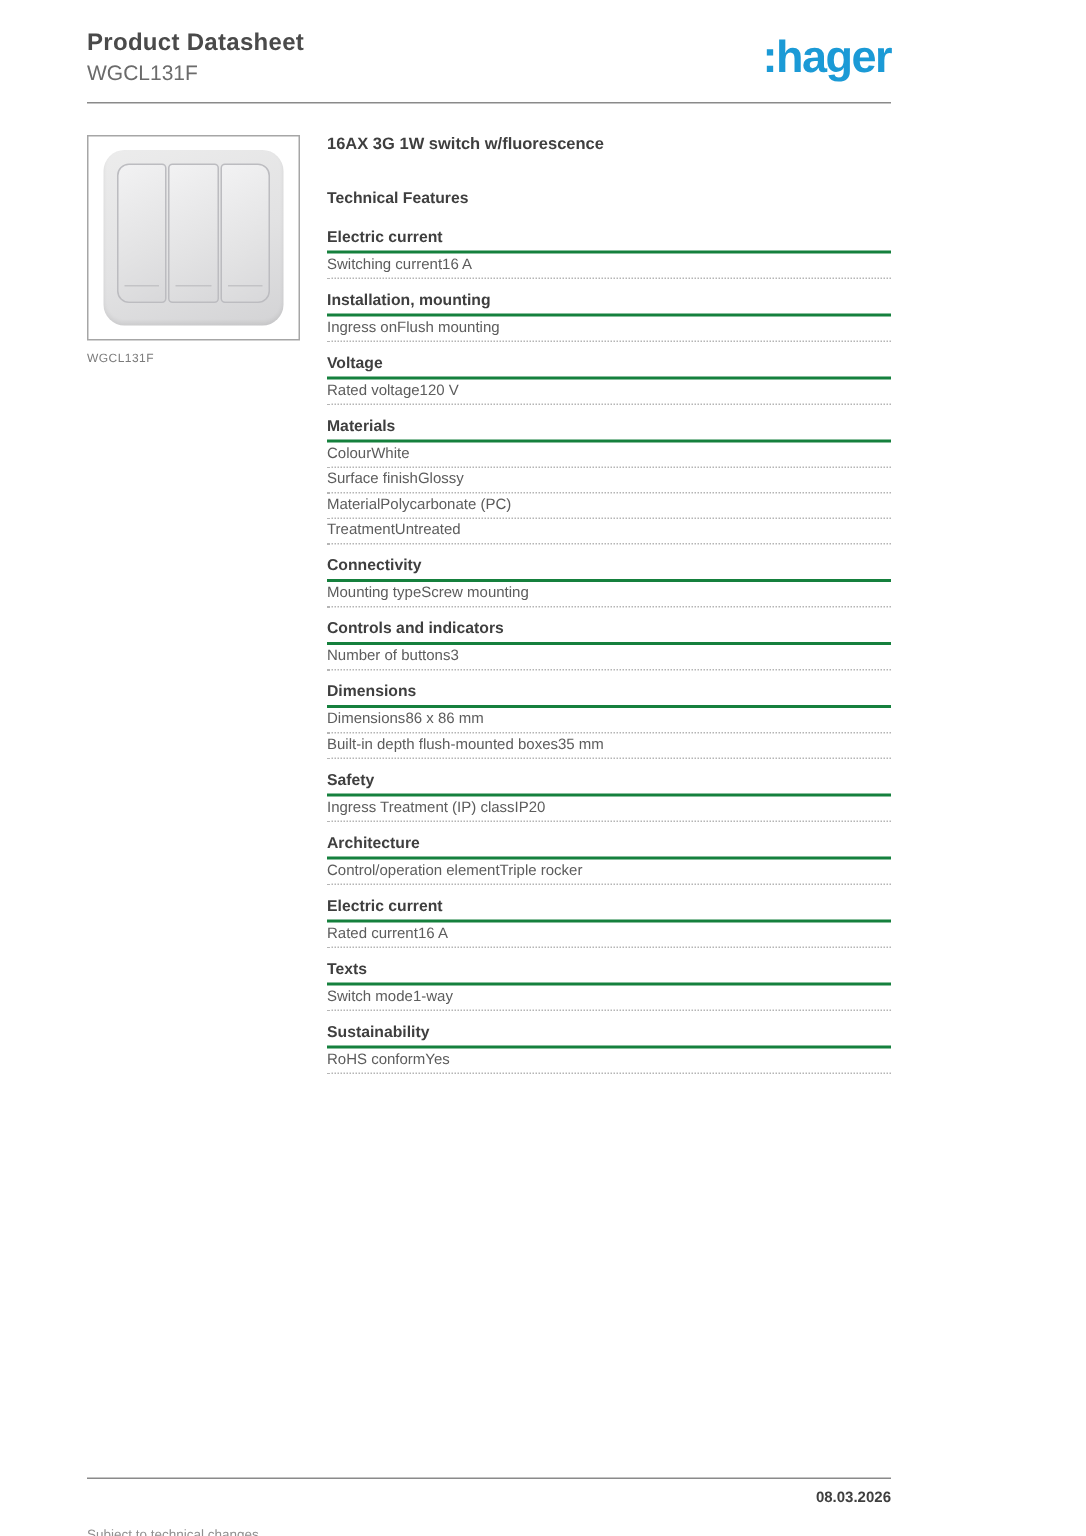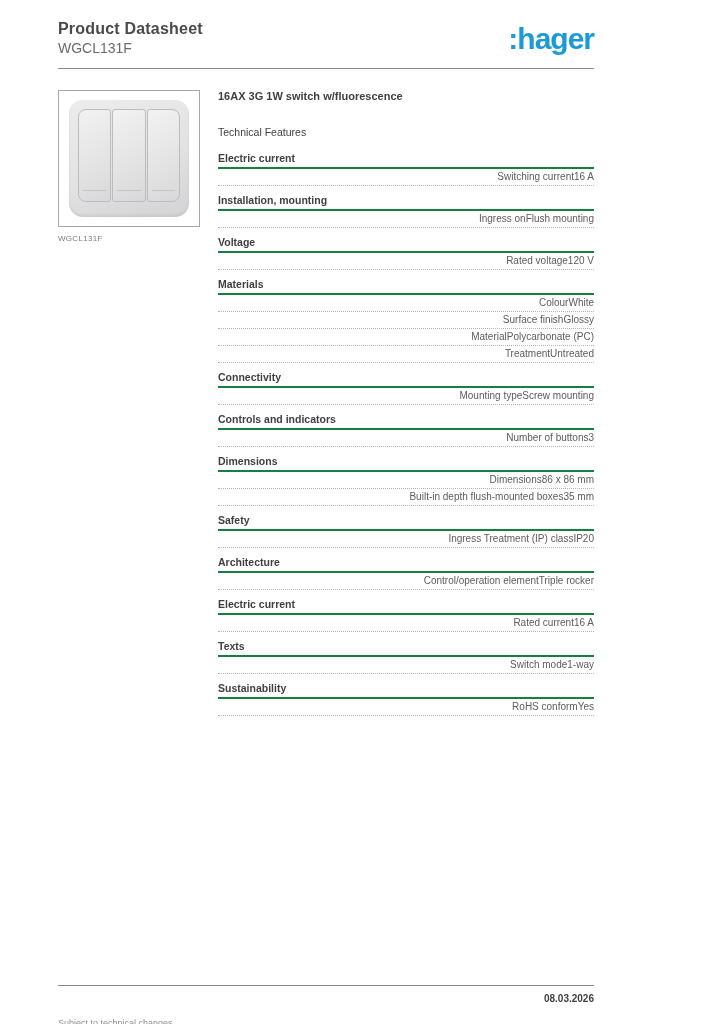--- a/index.html
+++ b/index.html
@@ -104,36 +104,36 @@
 
   
   .product-title {
     font-size: 11px;
     font-weight: bold;
     color: #3f3f3f;
     margin-bottom: 24px;
   }
   .tech-heading {
     font-size: 10.5px;
-    font-weight: normal;
+    font-weight: bold;
     color: #3f3f3f;
     margin-bottom: 14px;
   }
   .section { margin-bottom: 8px; }
   .section-title {
     font-size: 10.5px;
     font-weight: bold;
     color: #3f3f3f;
     line-height: 12px;
     padding-bottom: 3px;
     border-bottom: 2px solid #15803d;
   }
   .row {
     display: flex;
-    justify-content: flex-end;
+    justify-content: flex-start;
     font-size: 10px;
     line-height: 12px;
     color: #5c5c5c;
     padding: 2px 0;
     border-bottom: 1px dotted #b5b5b5;
   }
   .row-label { text-align: left; }
   .row-value { text-align: right; white-space: nowrap; }
 
   

